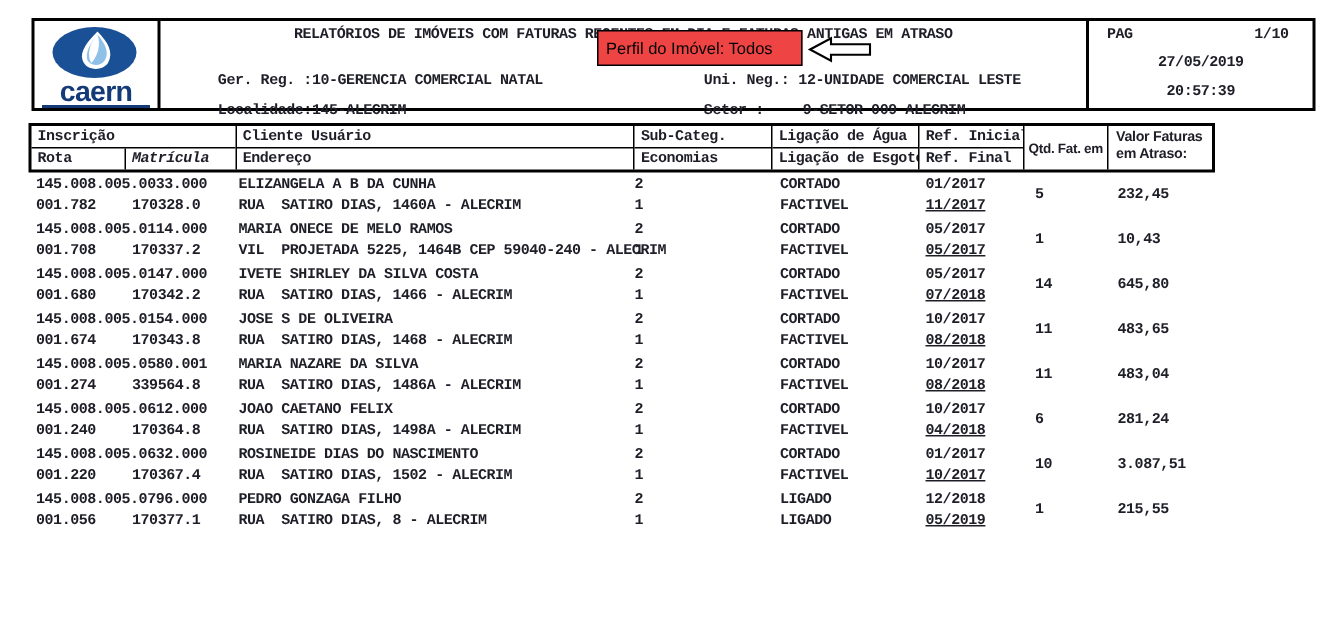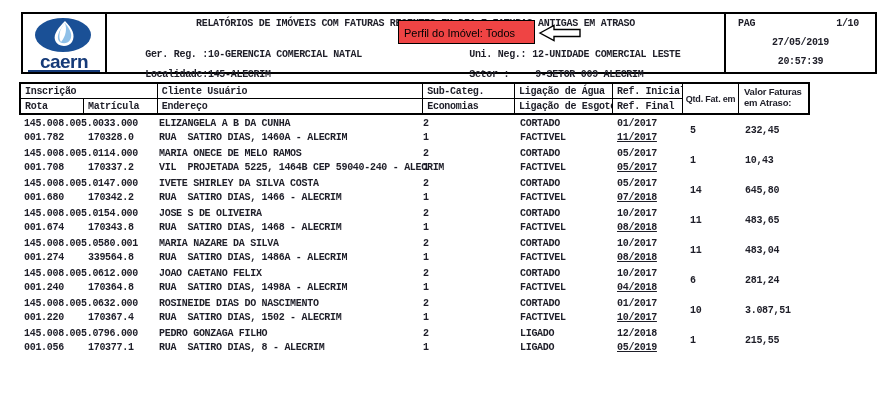--- a/index.html
+++ b/index.html
@@ -35,21 +35,21 @@
   .tooltip-arrow{position:absolute;left:538px;top:24px;z-index:6;}
 
   
   .thead{position:absolute;left:19px;top:82px;width:791px;height:33px;border:2px solid var(--border);display:flex;background:#fff;}
   .th-col{border-right:1px solid var(--border);display:flex;flex-direction:column;}
   .th-col:last-child{border-right:none;}
   .th-top{height:15px;border-bottom:1px solid var(--border);padding:2px 0 0 4px;overflow:hidden;}
   .th-bot{flex:1;padding:2px 0 0 4px;overflow:hidden;}
   .th-bot-split{flex:1;display:flex;}
   .th-rota{width:63px;border-right:1px solid var(--border);padding:2px 0 0 4px;}
-  .th-matricula{flex:1;padding:2px 0 0 4px;}
+  .th-matricula{flex:1;padding:2px 0 0 4px;font-style:italic;}
   .c1{width:137px;} .c2{width:266px;} .c3{width:92px;} .c4{width:98px;} .c5{width:70px;} .c6{width:56px;} .c7{flex:1;}
   .th-qtd{justify-content:center;align-items:center;padding:0 1px;}
   .th-qtd span{font-weight:bold;font-size:9px;letter-spacing:-0.2px;white-space:nowrap;}
   .th-valor{padding:2px 0 0 5px;}
   .th-valor span{font-weight:bold;font-size:9.5px;line-height:11px;letter-spacing:-0.2px;display:block;width:64px;white-space:normal;}
 
   
   .tbody{position:absolute;left:19px;top:117px;width:791px;}
   .record{position:relative;height:30px;}
   .record span{position:absolute;}

